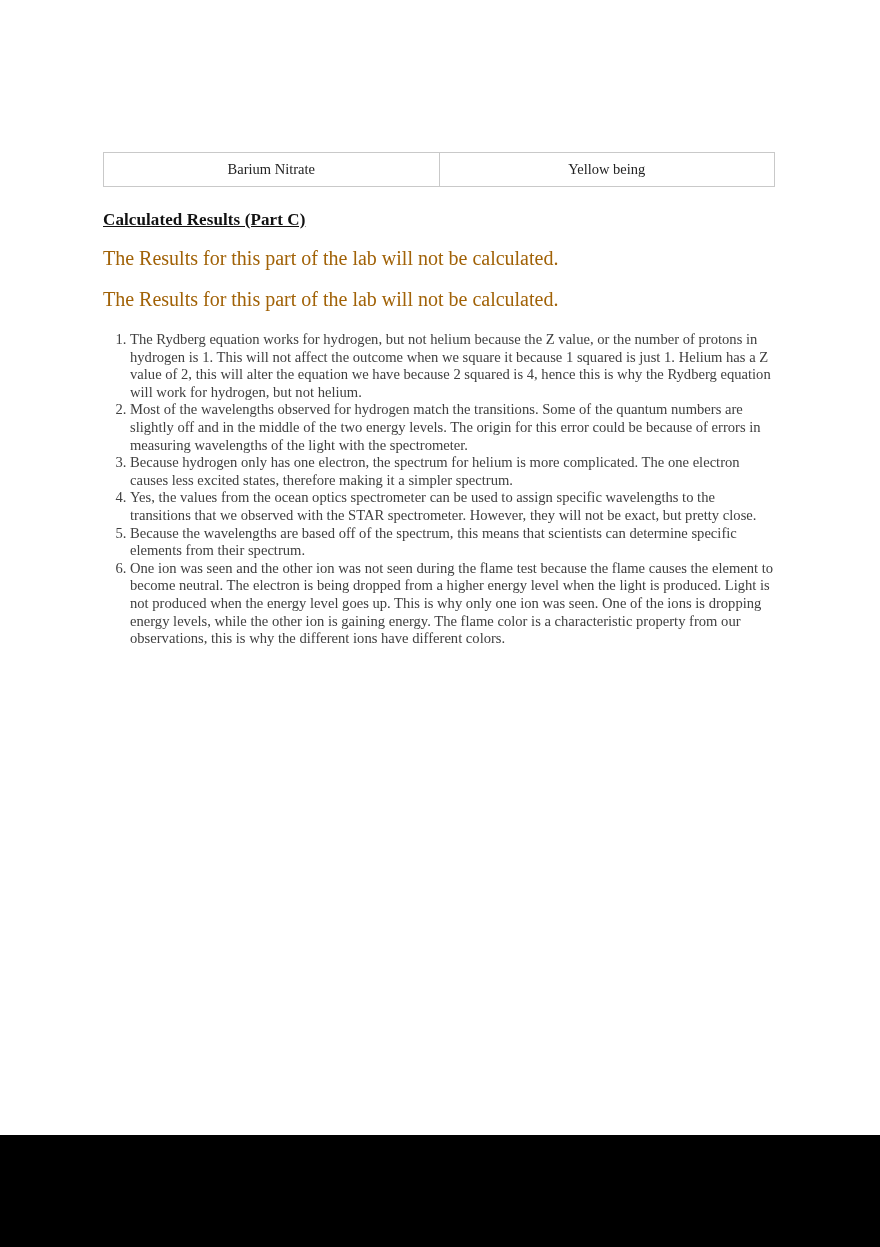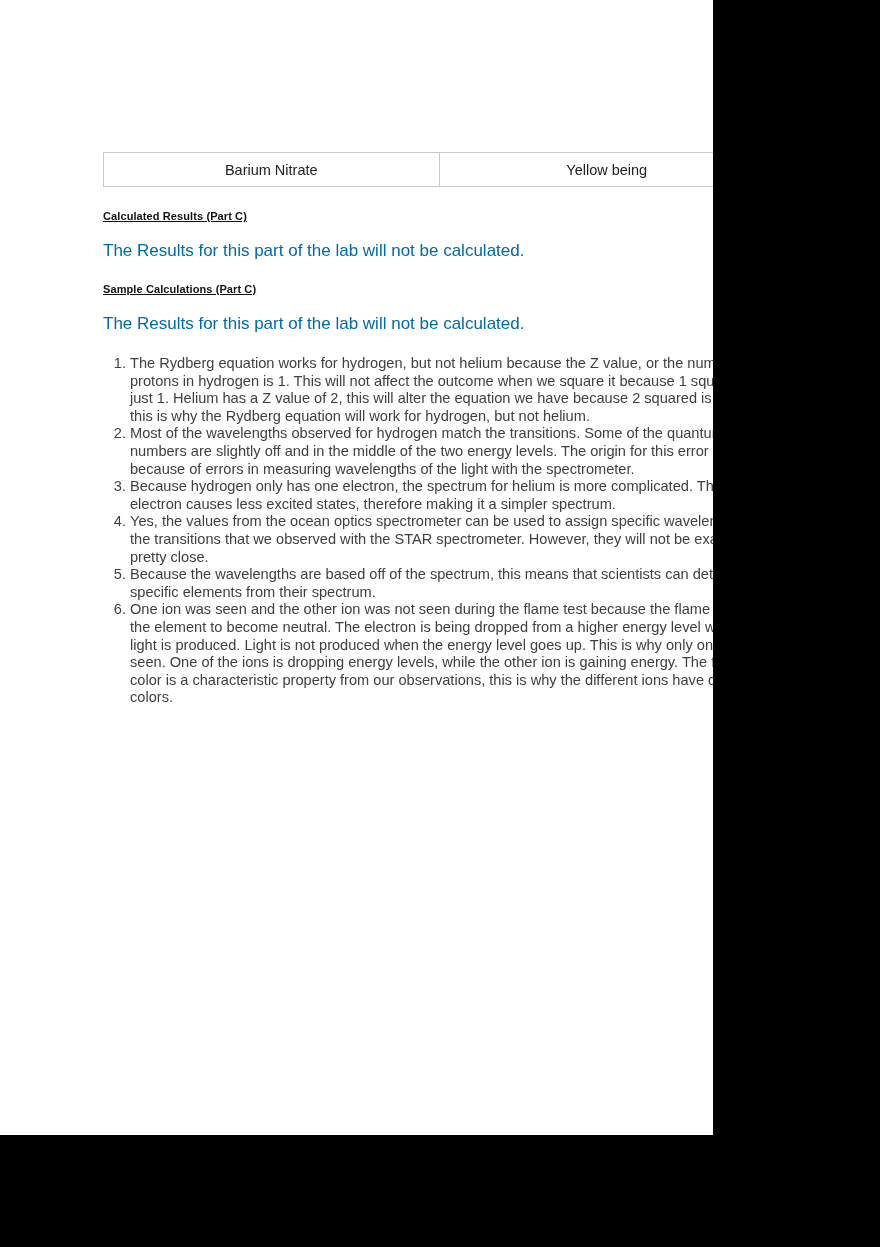--- a/index.html
+++ b/index.html
@@ -6,25 +6,26 @@
     margin: 0;
     padding: 0;
     background: #000;
   }
   body {
     font-family: "Liberation Sans", "DejaVu Sans", sans-serif;
     -webkit-font-smoothing: antialiased;
   }
   .page {
     position: relative;
-    width: 713px;
+    width: 880px;
     height: 1247px;
     background: #ffffff;
     overflow: hidden;
     margin: 0;
+    font-family: Liberation Serif, serif;
   }
   .content {
     position: absolute;
     left: 103px;
     top: 152px;
     width: 672px;
     color: #1c1c1c;
   }
   table.obs-table {
     width: 100%;
@@ -35,31 +36,31 @@
   table.obs-table td {
     border: 1px solid #c9c9c9;
     height: 31px;
     text-align: center;
     vertical-align: middle;
     font-size: 14.5px;
     color: #222222;
     background: #ffffff;
   }
   h2.sec-heading {
-    font-size: 11px;
+    font-size: 17px;
     font-weight: bold;
     text-decoration: underline;
     color: #111111;
     margin: 0 0 20px 0;
     letter-spacing: 0.1px;
   }
   p.sec-body {
-    font-size: 17px;
+    font-size: 20px;
     line-height: 17.5px;
-    color: #0369a1;
+    color: #a16207;
     margin: 0 0 23px 0;
   }
   ol.answers {
     margin: 0;
     padding: 0 0 0 27px;
     font-size: 14.6px;
     line-height: 17.6px;
     color: #404040;
     list-style: decimal outside;
   }
@@ -87,21 +88,20 @@
         <tr>
           <td>Barium Nitrate</td>
           <td>Yellow being</td>
         </tr>
       </tbody>
     </table>
 
     <h2 class="sec-heading">Calculated Results (Part C)</h2>
     <p class="sec-body">The Results for this part of the lab will not be calculated.</p>
 
-    <h2 class="sec-heading">Sample Calculations (Part C)</h2>
     <p class="sec-body">The Results for this part of the lab will not be calculated.</p>
 
 
     <ol class="answers">
       <li>The Rydberg equation works for hydrogen, but not helium because the Z value, or the number of protons in hydrogen is 1. This will not affect the outcome when we square it because 1 squared is just 1. Helium has a Z value of 2, this will alter the equation we have because 2 squared is 4, hence this is why the Rydberg equation will work for hydrogen, but not helium.</li>
       <li>Most of the wavelengths observed for hydrogen match the transitions. Some of the quantum numbers are slightly off and in the middle of the two energy levels. The origin for this error could be because of errors in measuring wavelengths of the light with the spectrometer.</li>
       <li>Because hydrogen only has one electron, the spectrum for helium is more complicated. The one electron causes less excited states, therefore making it a simpler spectrum.</li>
       <li>Yes, the values from the ocean optics spectrometer can be used to assign specific wavelengths to the transitions that we observed with the STAR spectrometer. However, they will not be exact, but pretty close.</li>
       <li>Because the wavelengths are based off of the spectrum, this means that scientists can determine specific elements from their spectrum.</li>
       <li>One ion was seen and the other ion was not seen during the flame test because the flame causes the element to become neutral. The electron is being dropped from a higher energy level when the light is produced. Light is not produced when the energy level goes up. This is why only one ion was seen. One of the ions is dropping energy levels, while the other ion is gaining energy. The flame color is a characteristic property from our observations, this is why the different ions have different colors.</li>

